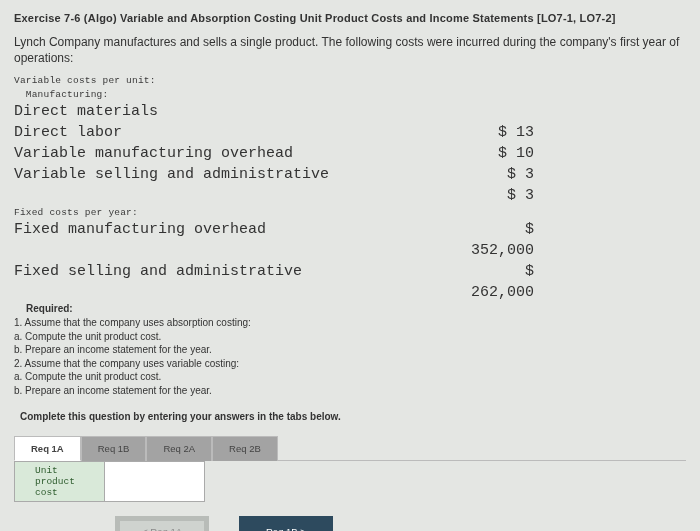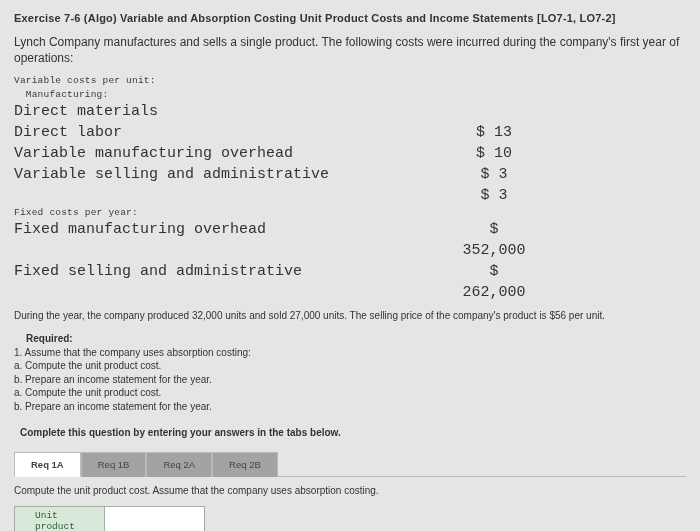--- a/index.html
+++ b/index.html
@@ -3,21 +3,21 @@
 <meta charset="utf-8">
 <style>
 *{box-sizing:border-box;margin:0;padding:0;}
 body{width:700px;height:531px;background:#e4e6e3;font-family:Arial,Helvetica,sans-serif;font-size:9.5px;color:#333;overflow:hidden;position:relative;}
 .page{padding:12px 14px;}
 .title{font-weight:bold;font-size:11px;margin-bottom:10px;letter-spacing:.2px;}
 .intro{font-size:12px;margin-bottom:8px;line-height:1.35;}
 .mono{font-family:"Courier New",monospace;font-size:9.5px;white-space:pre;line-height:1.4;color:#3a3a3a;letter-spacing:.2px;}
 .costrow{display:flex;justify-content:space-between;width:520px;font-family:"Courier New",monospace;font-size:15px;line-height:1.4;}
 .costlabel{}
-.costval{width:80px;text-align:center;}
+.costval{width:80px;text-align:right;}
 .during{font-size:10px;margin-top:6px;margin-bottom:10px;line-height:1.35;}
 .req-head{font-weight:bold;font-size:10px;margin-bottom:2px;padding-left:12px;}
 .req-list{font-size:10px;line-height:1.35;}
 .complete{font-weight:bold;font-size:10px;margin-top:14px;margin-bottom:14px;padding-left:6px;}
 .tabs{display:flex;gap:0;margin-bottom:0;}
 .tab{border:1px solid #bbb;border-bottom:none;padding:6px 16px;font-size:9.5px;background:#a3a3a3;cursor:pointer;color:#444;}
 .tab.active{background:#fff;font-weight:bold;border-bottom:1px solid #fff;position:relative;z-index:2;}
 .tabunderline{height:1px;background:#bbb;margin-top:-1px;}
 .tabdesc{font-size:10px;margin-top:8px;margin-bottom:10px;}
 .answer-table{border-collapse:collapse;}
@@ -64,42 +64,41 @@
   <div class="mono">Fixed costs per year:</div>
   <div class="costrow">
       <span class="costlabel">  Fixed manufacturing overhead</span>
       <span class="costval">$ 352,000</span>
     </div>
   <div class="costrow">
       <span class="costlabel">  Fixed selling and administrative</span>
       <span class="costval">$ 262,000</span>
     </div>
 
-  <div class="during">During the year, the company produced 32,000 units and sold 27,000 units. The selling price of the company's product is $56 per unit.</div>
 
   <div class="req-head">Required:</div>
   <div class="req-list">
     <div>1. Assume that the company uses absorption costing:</div>
     <div>a. Compute the unit product cost.</div>
     <div>b. Prepare an income statement for the year.</div>
+    <div>2. Assume that the company uses variable costing:</div>
     <div>a. Compute the unit product cost.</div>
     <div>b. Prepare an income statement for the year.</div>
   </div>
 
   <div class="complete">Complete this question by entering your answers in the tabs below.</div>
 
   <div class="tabs">
     <div class="tab active">Req 1A</div>
     <div class="tab">Req 1B</div>
     <div class="tab">Req 2A</div>
     <div class="tab">Req 2B</div>
   </div>
   <div class="tabunderline"></div>
 
-  <div class="tabdesc">Compute the unit product cost. Assume that the company uses absorption costing.</div>
 
   <table class="answer-table">
     <tbody>
         <tr>
       <td class="cell-label">Unit product cost</td>
       <td class="cell-input">&nbsp;</td>
     </tr>
   </tbody>
     </table>
 

